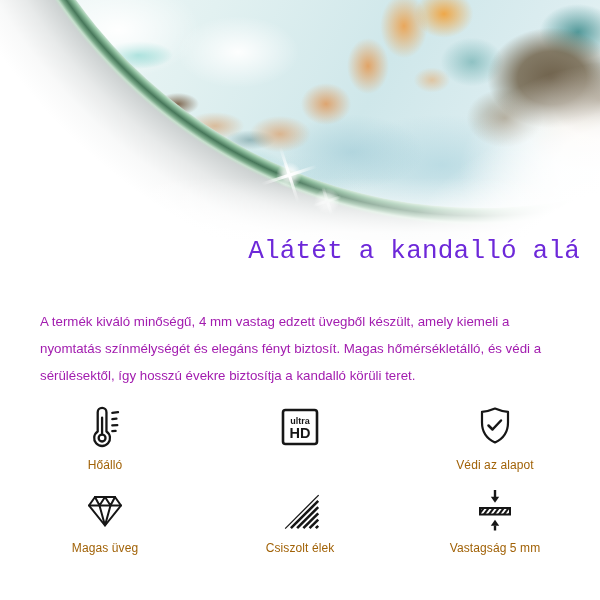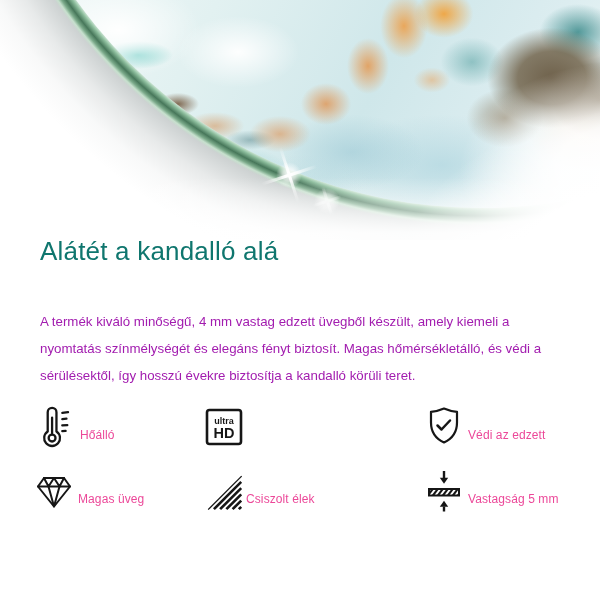--- a/index.html
+++ b/index.html
@@ -91,39 +91,40 @@
   .sparkle .ray-v {
     position: absolute; top: 0; left: 50%; height: 100%; width: 2.5px; transform: translateX(-50%);
     background: linear-gradient(to bottom, rgba(255,255,255,0), #fff 45%, #fff 55%, rgba(255,255,255,0));
   }
   .sparkle-main { left: 260px; top: 146px; width: 58px; height: 58px; }
   .sparkle-small { left: 312px; top: 186px; width: 30px; height: 30px; opacity: 0.75; }
 
   
   .heading {
     position: absolute; left: 40px; top: 233px; width: 540px;
-    font-family: Liberation Sans, sans-serif;
-    font-size: 26px; line-height: 37px; font-weight: 400; color: #0f766e;
+    font-family: Liberation Mono, monospace;
+    font-size: 26px; line-height: 37px; font-weight: 400; color: #6d28d9;
     letter-spacing: 0.2px;
+    text-align: right;
   }
   .heading span { display: block; }
 
   .description {
     position: absolute; left: 40px; top: 308px; width: 524px;
     font-size: 13.3px; line-height: 27px; color: #a21caf;
   }
 
   
   .features { position: absolute; left: 30px; top: 401px; width: 540px; }
   .features-row { display: flex; justify-content: space-between; margin-bottom: 12px; }
-  .feature { display: flex; flex-direction: row; align-items: center; }
+  .feature { display: flex; flex-direction: column; align-items: center; }
   .feature.col-1, .feature.col-3 { width: 150px; }
   .feature.col-2 { width: 200px; }
   .feature .icon-box { height: 52px; display: flex; align-items: center; justify-content: center; }
-  .feature .label { margin-top: 16px; font-size: 12px; color: #ec4899; letter-spacing: 0.1px; white-space: nowrap; }
+  .feature .label { margin-top: 5px; font-size: 12px; color: #a16207; letter-spacing: 0.1px; white-space: nowrap; }
   .feature svg { display: block; }
   .stroke-icon { fill: none; stroke: #161616; stroke-width: 2.2; stroke-linecap: round; stroke-linejoin: round; }
 </style>
 </head>
 <body>
 
 <div class="page">
 
   <div class="hero" role="img" aria-label="Kerek edzett üveg kandalló alátét márványmintával">
     <div class="hero-shadow"></div>
@@ -181,21 +182,21 @@
 
       <div class="feature col-3">
         <div class="icon-box">
           <svg width="48" height="48" viewBox="0 0 48 48">
             <g class="stroke-icon">
               <path d="M24 5.6 C28 7.4 32.6 8.5 37 8.8 V19.5 C37 29.3 31.6 36 24 39.4 C16.4 36 11 29.3 11 19.5 V8.8 C15.4 8.5 20 7.4 24 5.6 Z"></path>
               <polyline points="17.5 22.5 21.5 26.5 30 17.5" style="stroke-width:2.5"></polyline>
             </g>
           </svg>
         </div>
-        <div class="label">Védi az edzett</div>
+        <div class="label">Védi az alapot</div>
       </div>
 
     </div>
 
     <div class="features-row">
 
       <div class="feature col-1">
         <div class="icon-box">
           <svg width="48" height="48" viewBox="0 0 48 48">
             <g class="stroke-icon" style="stroke-width:2">

